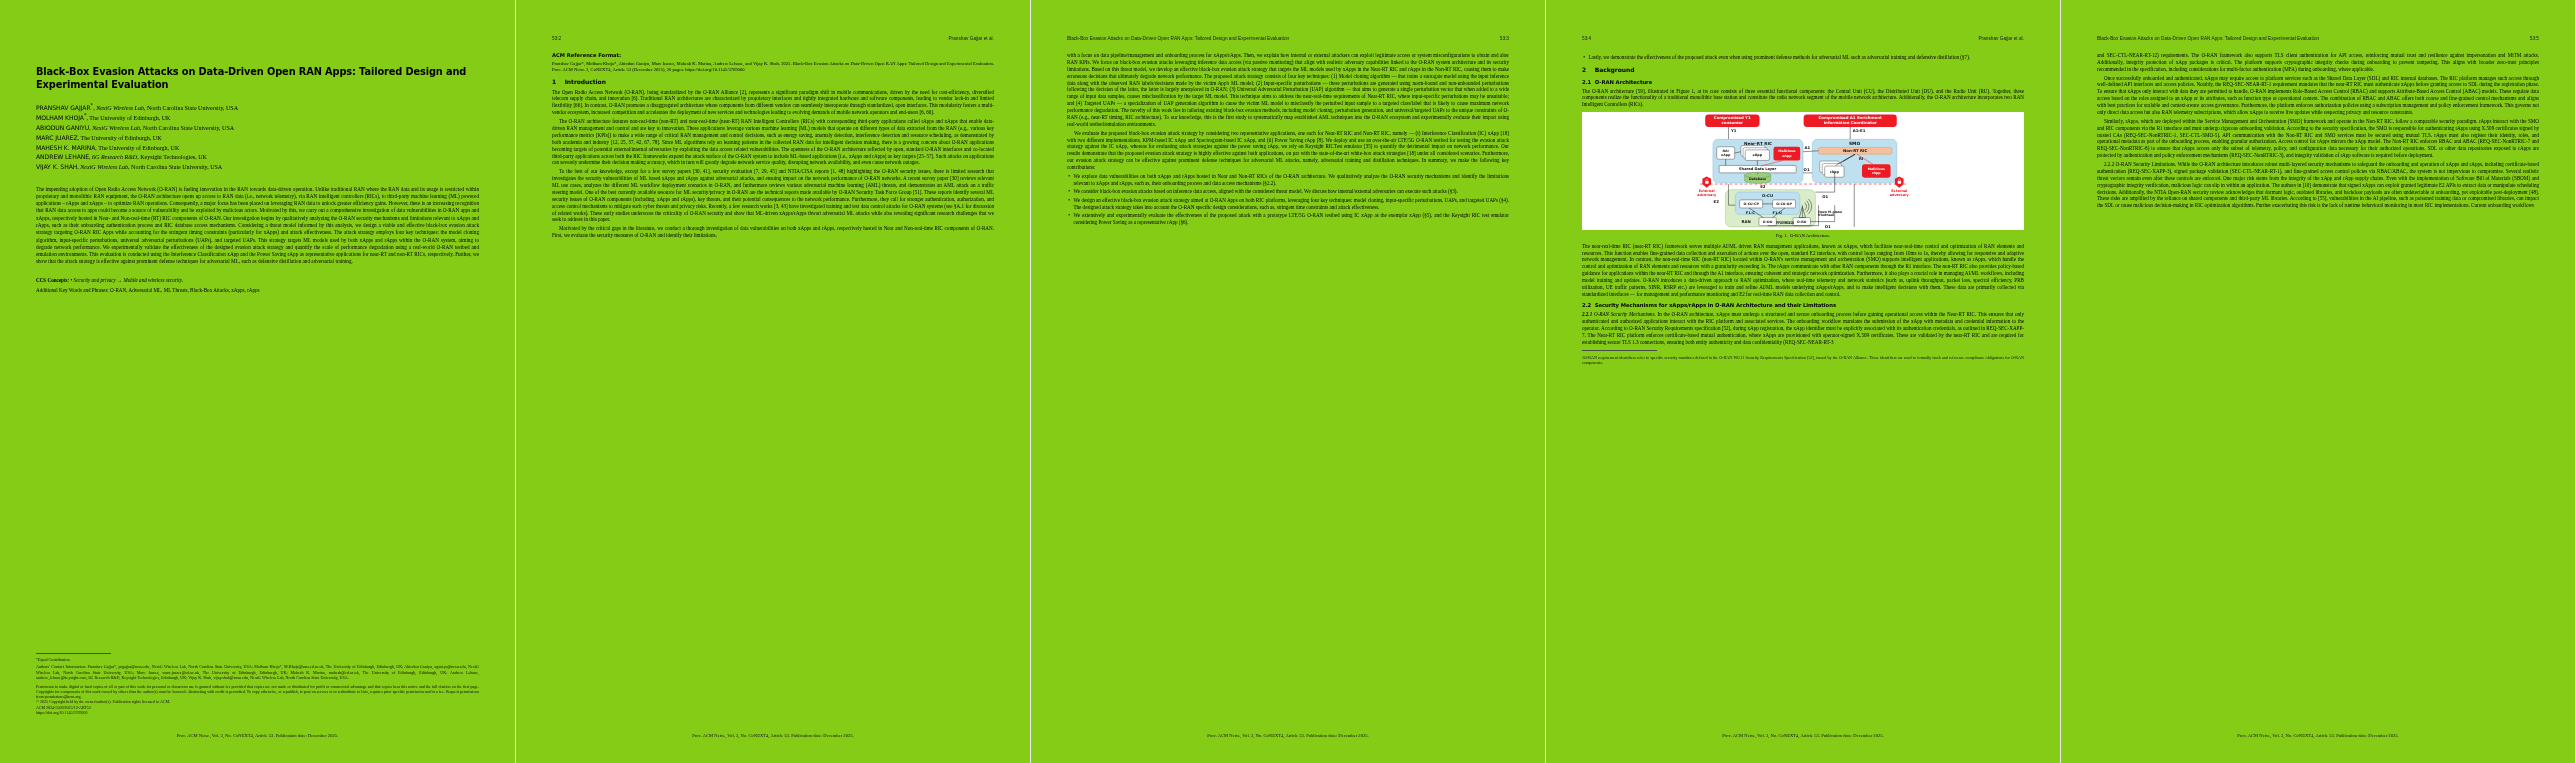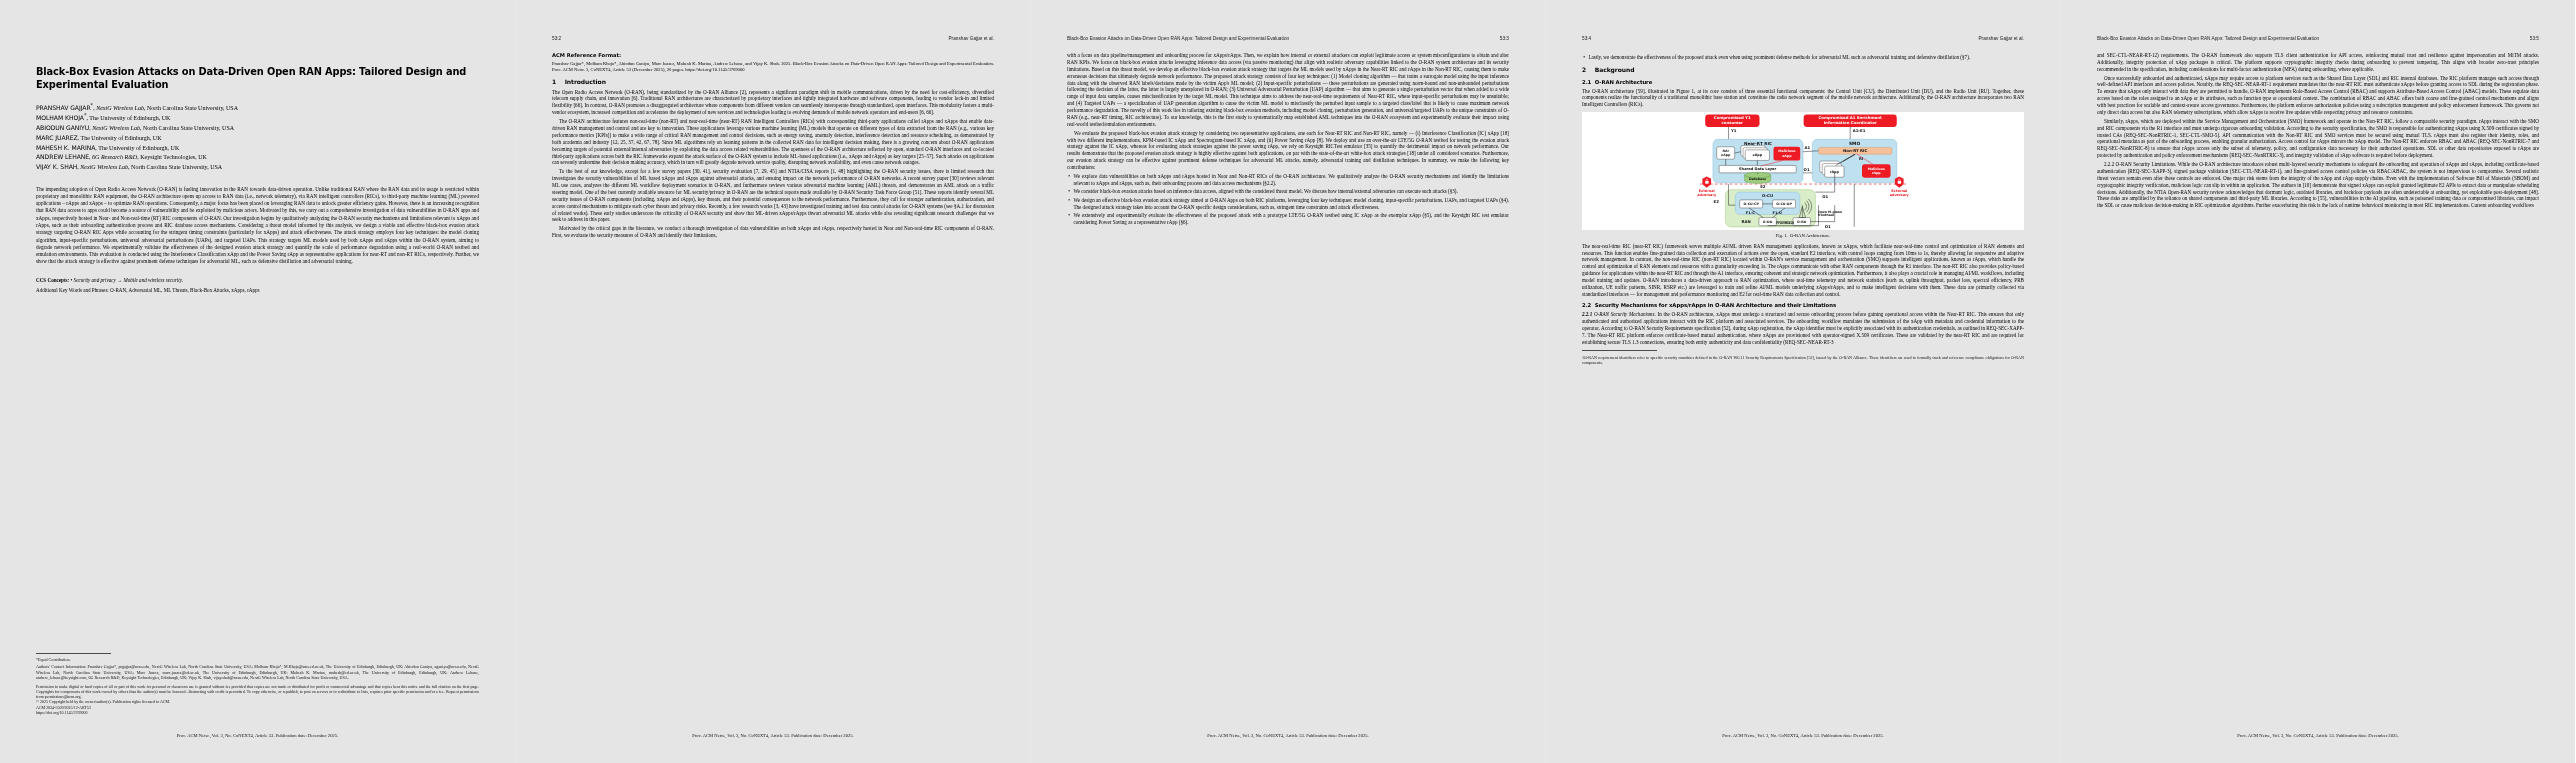--- a/index.html
+++ b/index.html
@@ -21,21 +21,21 @@
     display: flex;
     flex-direction: row;
     align-items: stretch;
     background: #ffffff;
   }
 
   .page {
     position: relative;
     width: 515px;
     height: 763px;
-    background: #e5e5e5;
+    background: #84cc16;
     padding: 52px 36px 48px 36px;
     display: flex;
     flex-direction: column;
   }
   .page + .page { border-left: 0.6px solid #e9e9e9; }
 
   
   .runhead {
     position: absolute;
     top: 36px;

